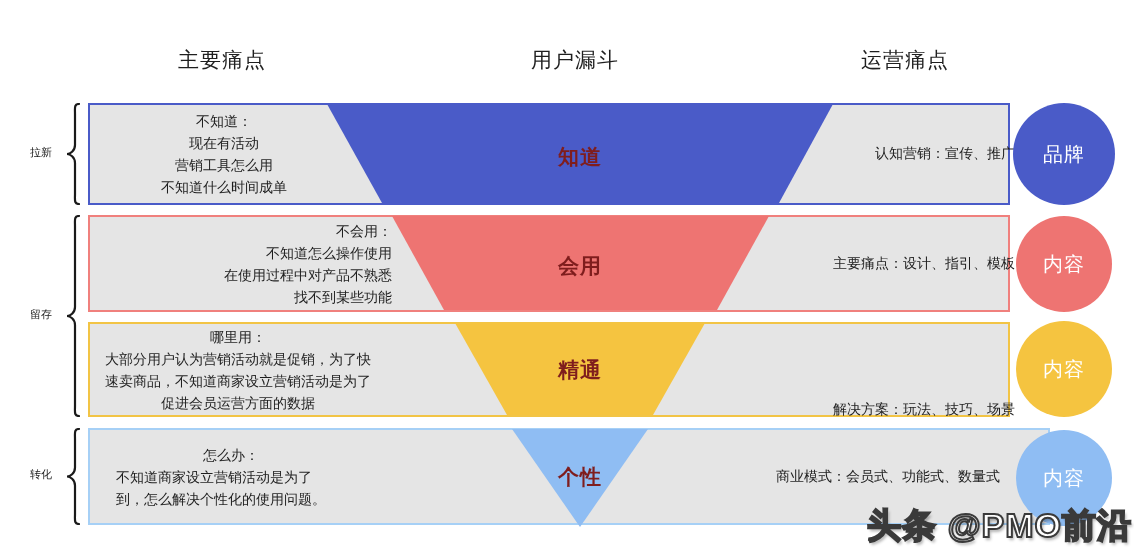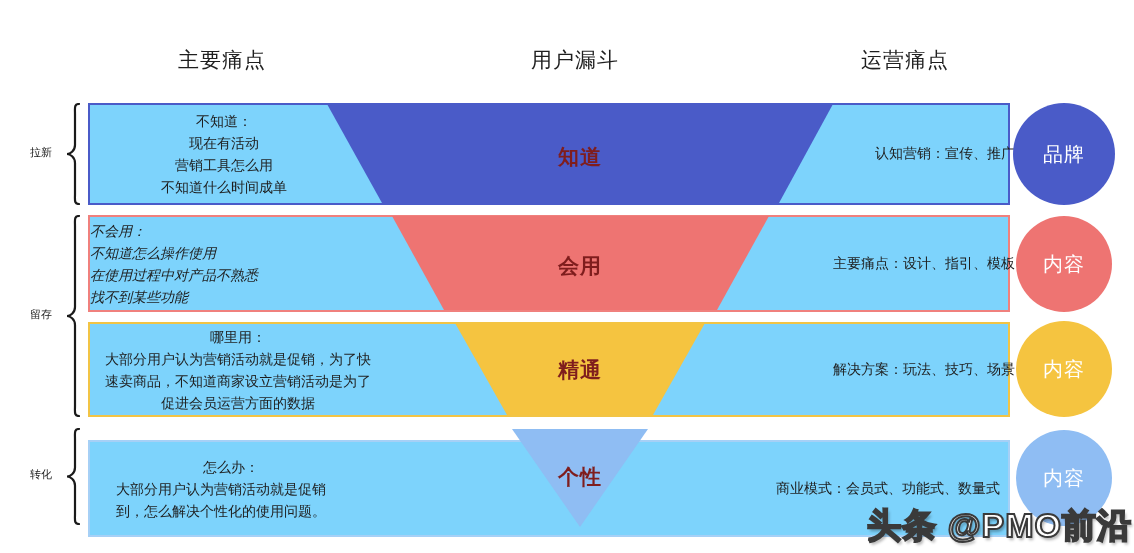--- a/index.html
+++ b/index.html
@@ -12,37 +12,37 @@
     font-size:21px;font-weight:500;color:#1f1f1f;letter-spacing:1px;}
   #hdr-left{left:112px;} #hdr-center{left:465px;} #hdr-right{left:795px;}
 
   
   .group-label{position:absolute;width:46px;text-align:center;font-size:11px;color:#1d1d1d;}
   #grp0-label{left:18px;top:145px;} #grp1-label{left:18px;top:307px;} #grp2-label{left:18px;top:467px;}
   .brace{position:absolute;left:64px;}
   #brace0{top:103px;} #brace1{top:215px;} #brace2{top:428px;}
 
   
-  .stage-box{position:absolute;left:88px;width:918px;background:#7dd3fc;border:2px solid #c2410c;z-index:0;}
+  .stage-box{position:absolute;left:88px;width:918px;background:#e5e5e5;border:2px solid #c2410c;z-index:0;}
   #stage0{top:103px;height:98px;}
   #stage1{top:215px;height:93px;}
   #stage2{top:322px;height:91px;}
-  #stage3{top:440px;height:93px;}
+  #stage3{top:428px;height:93px;padding-left:40px;}
 
   .left-text{position:absolute;top:50%;transform:translateY(-50%);font-size:14px;line-height:22px;color:#1e1e1e;}
   #stage0 .left-text{left:0;width:268px;text-align:center;}
-  #stage1 .left-text{left:0;width:290px;text-align:left;font-style:italic;}
+  #stage1 .left-text{left:12px;width:290px;text-align:right;}
   #stage2 .left-text{left:8px;width:280px;text-align:center;}
   #stage3 .left-text{left:26px;width:230px;text-align:left;}
   #stage3 .left-text .lt-line:first-child{text-align:center;}
 
   .right-text{position:absolute;top:50%;transform:translateY(-50%);font-size:14px;color:#1e1e1e;text-align:right;white-space:nowrap;}
   #stage0 .right-text{left:705px;width:220px;}
   #stage1 .right-text{left:700px;width:225px;}
-  #stage2 .right-text{left:700px;width:225px;}
+  #stage2 .right-text{left:700px;width:225px;margin-top:40px;}
   #stage3 .right-text{left:630px;width:280px;}
 
   
   #funnel-svg{position:absolute;left:0;top:0;z-index:1;pointer-events:none;}
   .funnel-label{position:absolute;left:480px;width:200px;text-align:center;z-index:2;
     font-size:21px;font-weight:bold;color:#7f1d1d;letter-spacing:1px;}
   #flabel0{top:143px;} #flabel1{top:252px;} #flabel2{top:356px;} #flabel3{top:463px;}
 
   
   .stage-circle{position:absolute;border-radius:50%;z-index:3;display:flex;align-items:center;justify-content:center;
@@ -106,21 +106,21 @@
       <div class="lt-line">大部分用户认为营销活动就是促销，为了快</div>
       <div class="lt-line">速卖商品，不知道商家设立营销活动是为了</div>
       <div class="lt-line">促进会员运营方面的数据</div>
     </div>
     <div class="right-text">解决方案：玩法、技巧、场景</div>
   </div>
 
   <div class="stage-box" id="stage3" style="border-color: rgb(166, 208, 246);">
     <div class="left-text">
       <div class="lt-line">怎么办：</div>
-      <div class="lt-line">大部分用户认为营销活动就是促销</div>
+      <div class="lt-line">不知道商家设立营销活动是为了</div>
       <div class="lt-line">到，怎么解决个性化的使用问题。</div>
     </div>
     <div class="right-text">商业模式：会员式、功能式、数量式</div>
   </div>
 
   <svg id="funnel-svg" width="1134" height="553" viewBox="0 0 1134 553">
     <polygon points="327,104 833,104 779,203 382,203" fill="#4A5BC8"></polygon>
     <polygon points="392,216 769,216 717,310 444,310" fill="#EE7472"></polygon>
     <polygon points="455,323 705,323 653,415 507,415" fill="#F5C440"></polygon>
     <polygon points="512,429 648,429 580,527" fill="#8FBDF3"></polygon>

